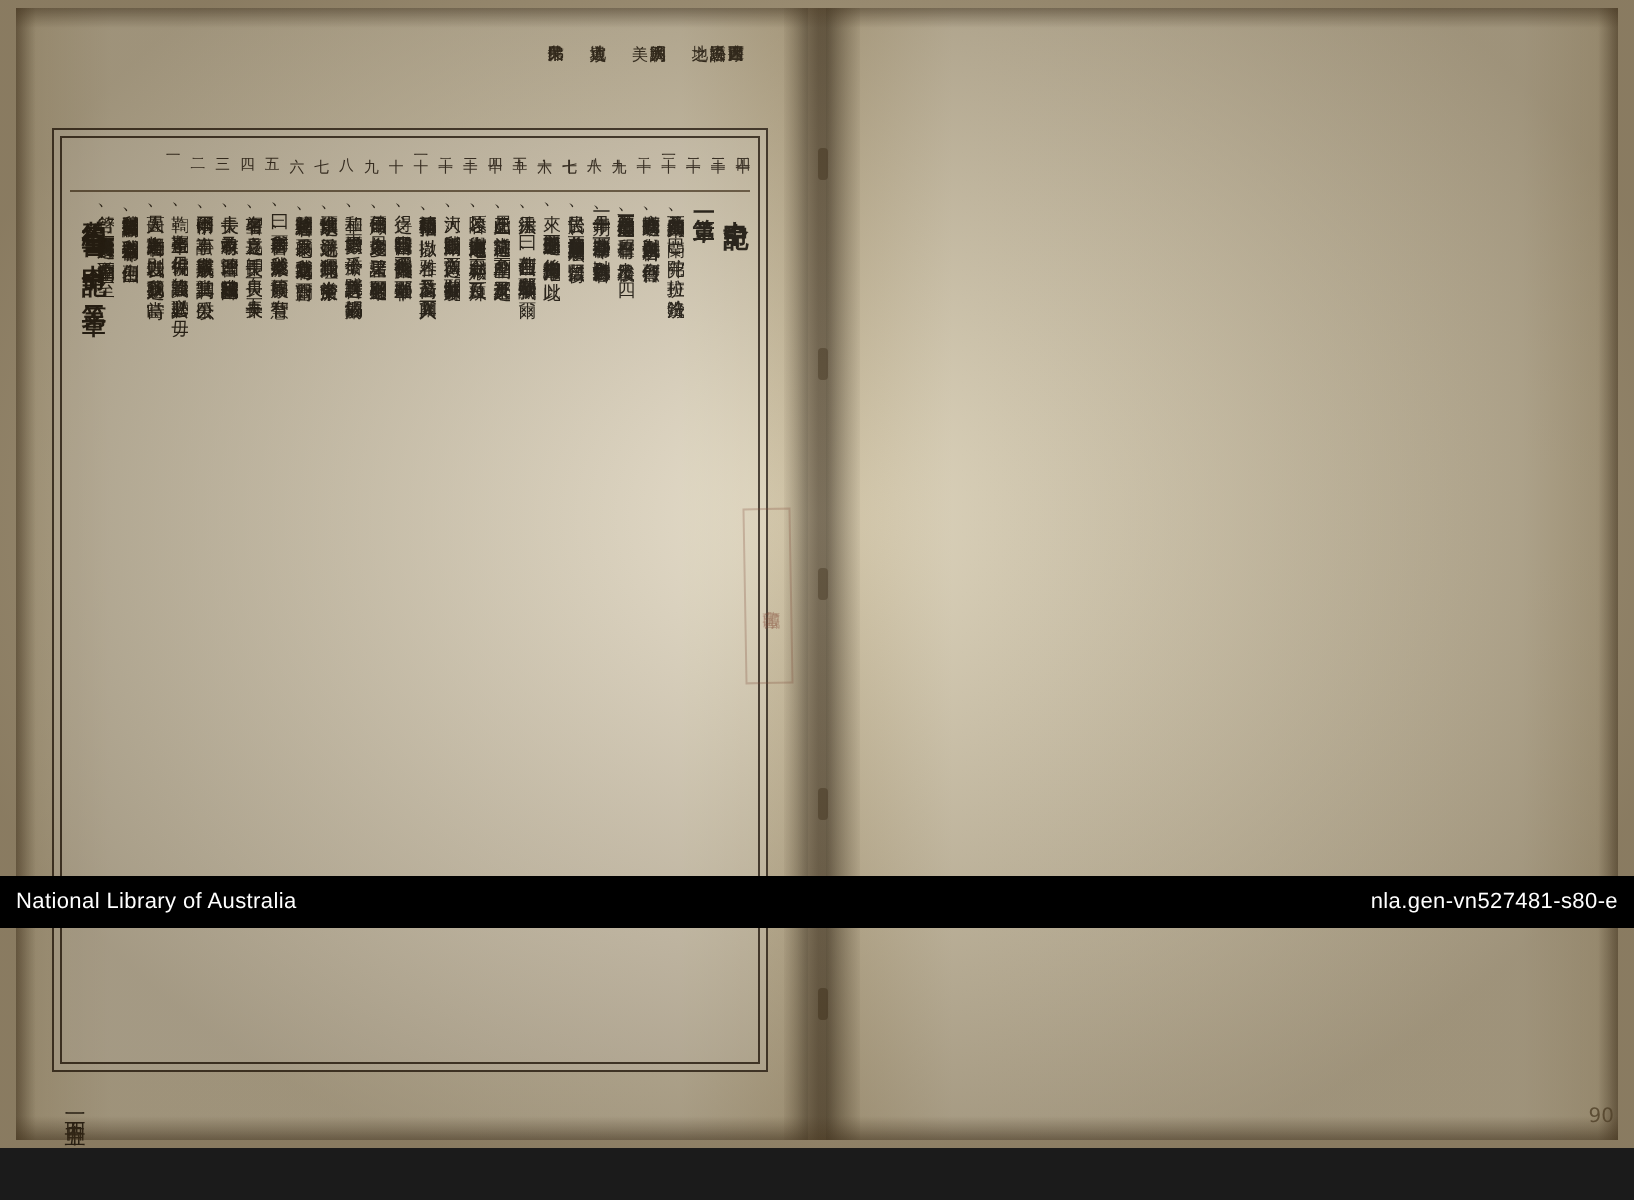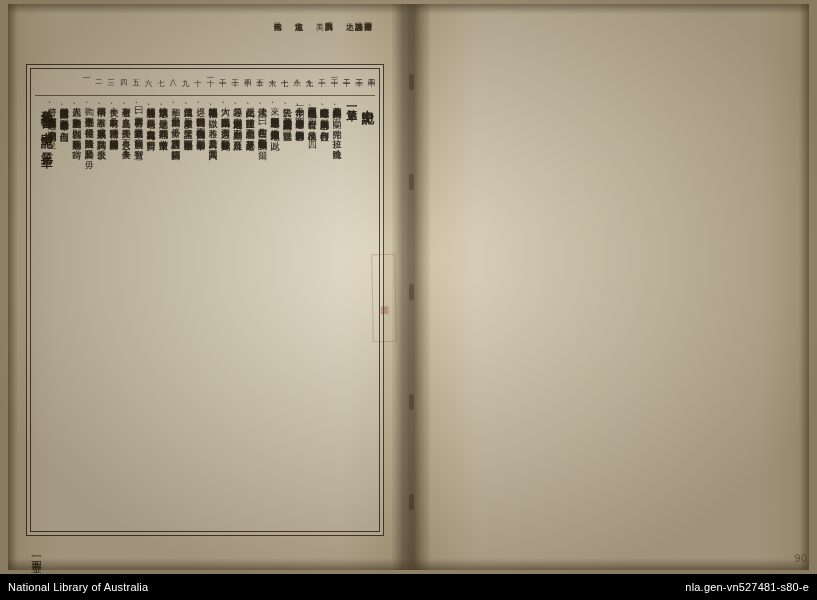--- a/index.html
+++ b/index.html
@@ -1,17 +1,17 @@
 <!DOCTYPE html>
 <html><head>
 <meta charset="utf-8">
 <style>
   html,body{margin:0;padding:0;background:#1b1b1b;}
   body{width:817px;height:600px;overflow:hidden;font-family:"DejaVu Sans",sans-serif;}
-  .page{position:relative;width:817px;height:600px;background:#6d28d9;}
+  .page{position:relative;width:817px;height:464px;background:#6d28d9;}
 
   
   .footer{position:absolute;left:0;bottom:0;width:817px;height:26px;background:#000;color:#fff;
           font-size:11px;display:flex;align-items:center;justify-content:space-between;
           padding:0 8px;box-sizing:border-box;font-family:"Liberation Sans",sans-serif;}
   .footer span{letter-spacing:0.2px;}
 
   
   .scan{position:absolute;left:0;top:0;width:817px;height:574px;
         background:#b9ab8d;overflow:hidden;}

